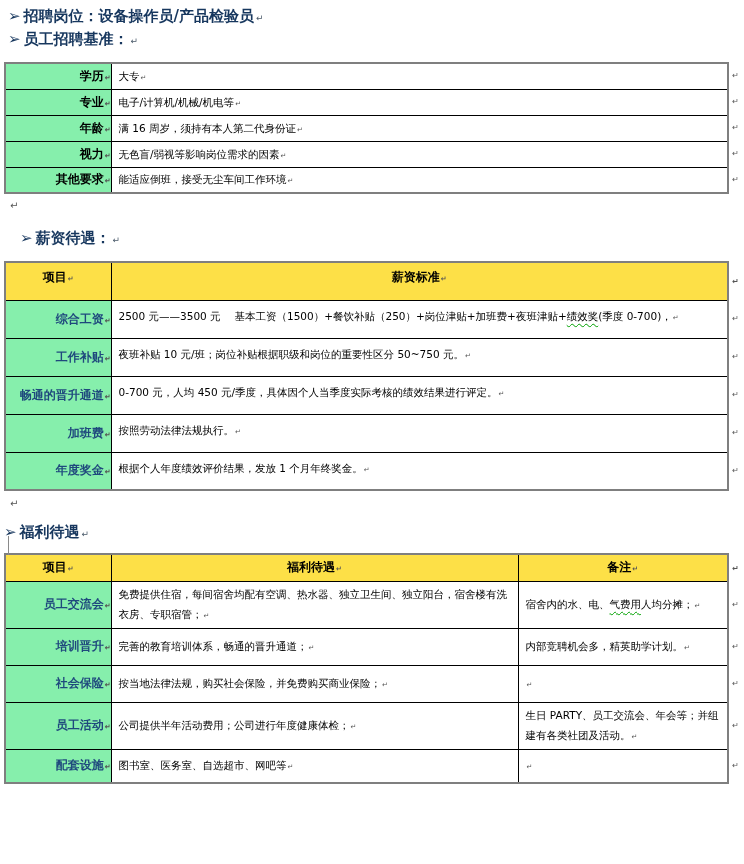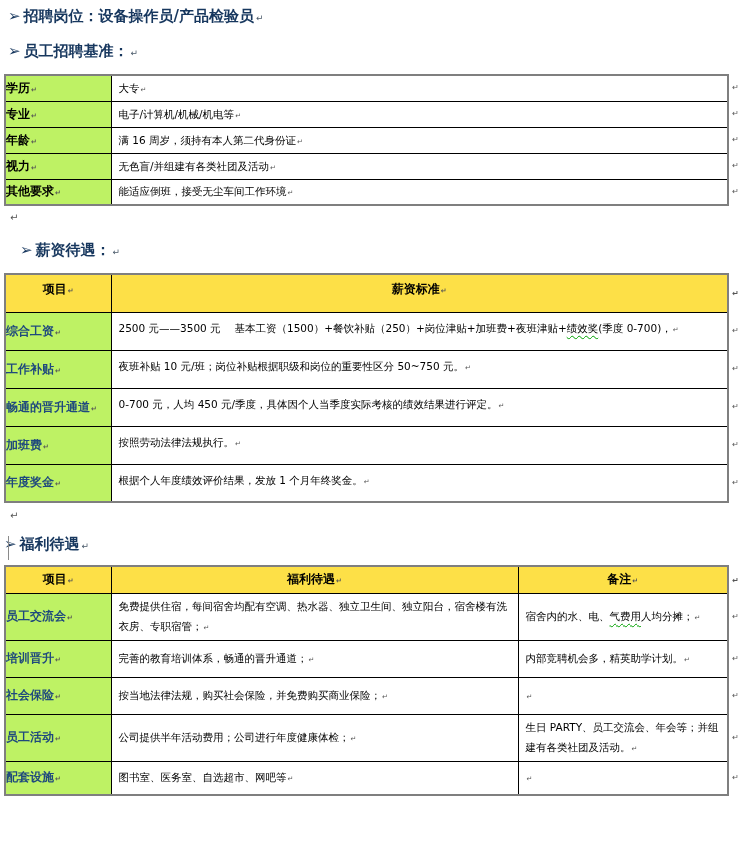--- a/index.html
+++ b/index.html
@@ -7,34 +7,34 @@
   body {
     width:744px; height:864px; background:#ffffff; overflow:hidden;
     font-family:"DejaVu Sans", sans-serif; color:#000;
   }
   .page { position:relative; width:744px; height:864px; padding-left:4px; }
 
   
   .sec { font-size:15px; font-weight:700; color:#17375E; line-height:17px; margin:0; }
   .sec .bullet { margin-right:3px; }
   #h1 { padding-top:8px; margin-left:4px; }
-  #h2 { margin-top:16px; margin-left:4px; }
+  #h2 { margin-top:4px; margin-left:4px; }
   #h3 { margin-top:18px; margin-left:16px; }
   #h4 { margin-top:14px; margin-left:0; }
   .pmark { font-size:9px; color:#4a5a6a; font-weight:400; margin-left:2px; }
 
   
   .pilcrow { font-size:10px; color:#555; height:12px; line-height:12px; margin:5px 0 0 6px; }
 
   
   table { border-collapse:collapse; table-layout:fixed; width:723px;
           border:2px solid #7F7F7F; margin-top:12px; }
   td { border:1px solid #000; position:relative; overflow:visible; padding:0; }
-  .lbl { background:#bef264; text-align:left; vertical-align:middle;
-         font-weight:700; font-size:12px; }
+  .lbl { background:#86efac; text-align:right; vertical-align:middle;
+         font-weight:700; font-size:12px;font-family:Liberation Serif, serif; }
   .hdr { background:#fde047; text-align:center; font-weight:700; font-size:12px; }
   .val { font-size:10.5px; padding:2px 7px; vertical-align:middle; line-height:1.6; }
 
   .t1 td { height:26px; }
   .t1 .lbl { color:#000; }
 
   .t2 td { height:38px; }
   .t2 .lbl { color:#1F497D; }
   .t2 .hdr { vertical-align:top; padding-top:6px; }
   .t2 .val { vertical-align:top; padding-top:7px; }
@@ -74,21 +74,21 @@
     <tr>
       <td class="lbl"><span>专业</span><span class="cellmark">↵</span></td>
       <td class="val"><span>电子/计算机/机械/机电等</span><span class="cellmark">↵</span><span class="rowmark">↵</span></td>
     </tr>
     <tr>
       <td class="lbl"><span>年龄</span><span class="cellmark">↵</span></td>
       <td class="val"><span>满 16 周岁，须持有本人第二代身份证</span><span class="cellmark">↵</span><span class="rowmark">↵</span></td>
     </tr>
     <tr>
       <td class="lbl"><span>视力</span><span class="cellmark">↵</span></td>
-      <td class="val"><span>无色盲/并组建有各类社团及活动</span><span class="cellmark">↵</span><span class="rowmark">↵</span></td>
+      <td class="val"><span>无色盲/弱视等影响岗位需求的因素</span><span class="cellmark">↵</span><span class="rowmark">↵</span></td>
     </tr>
     <tr>
       <td class="lbl"><span>其他要求</span><span class="cellmark">↵</span></td>
       <td class="val"><span>能适应倒班，接受无尘车间工作环境</span><span class="cellmark">↵</span><span class="rowmark">↵</span></td>
     </tr>
   </tbody>
     </table>
 
   <div class="pilcrow" style="margin-top:6px">↵</div>
 

